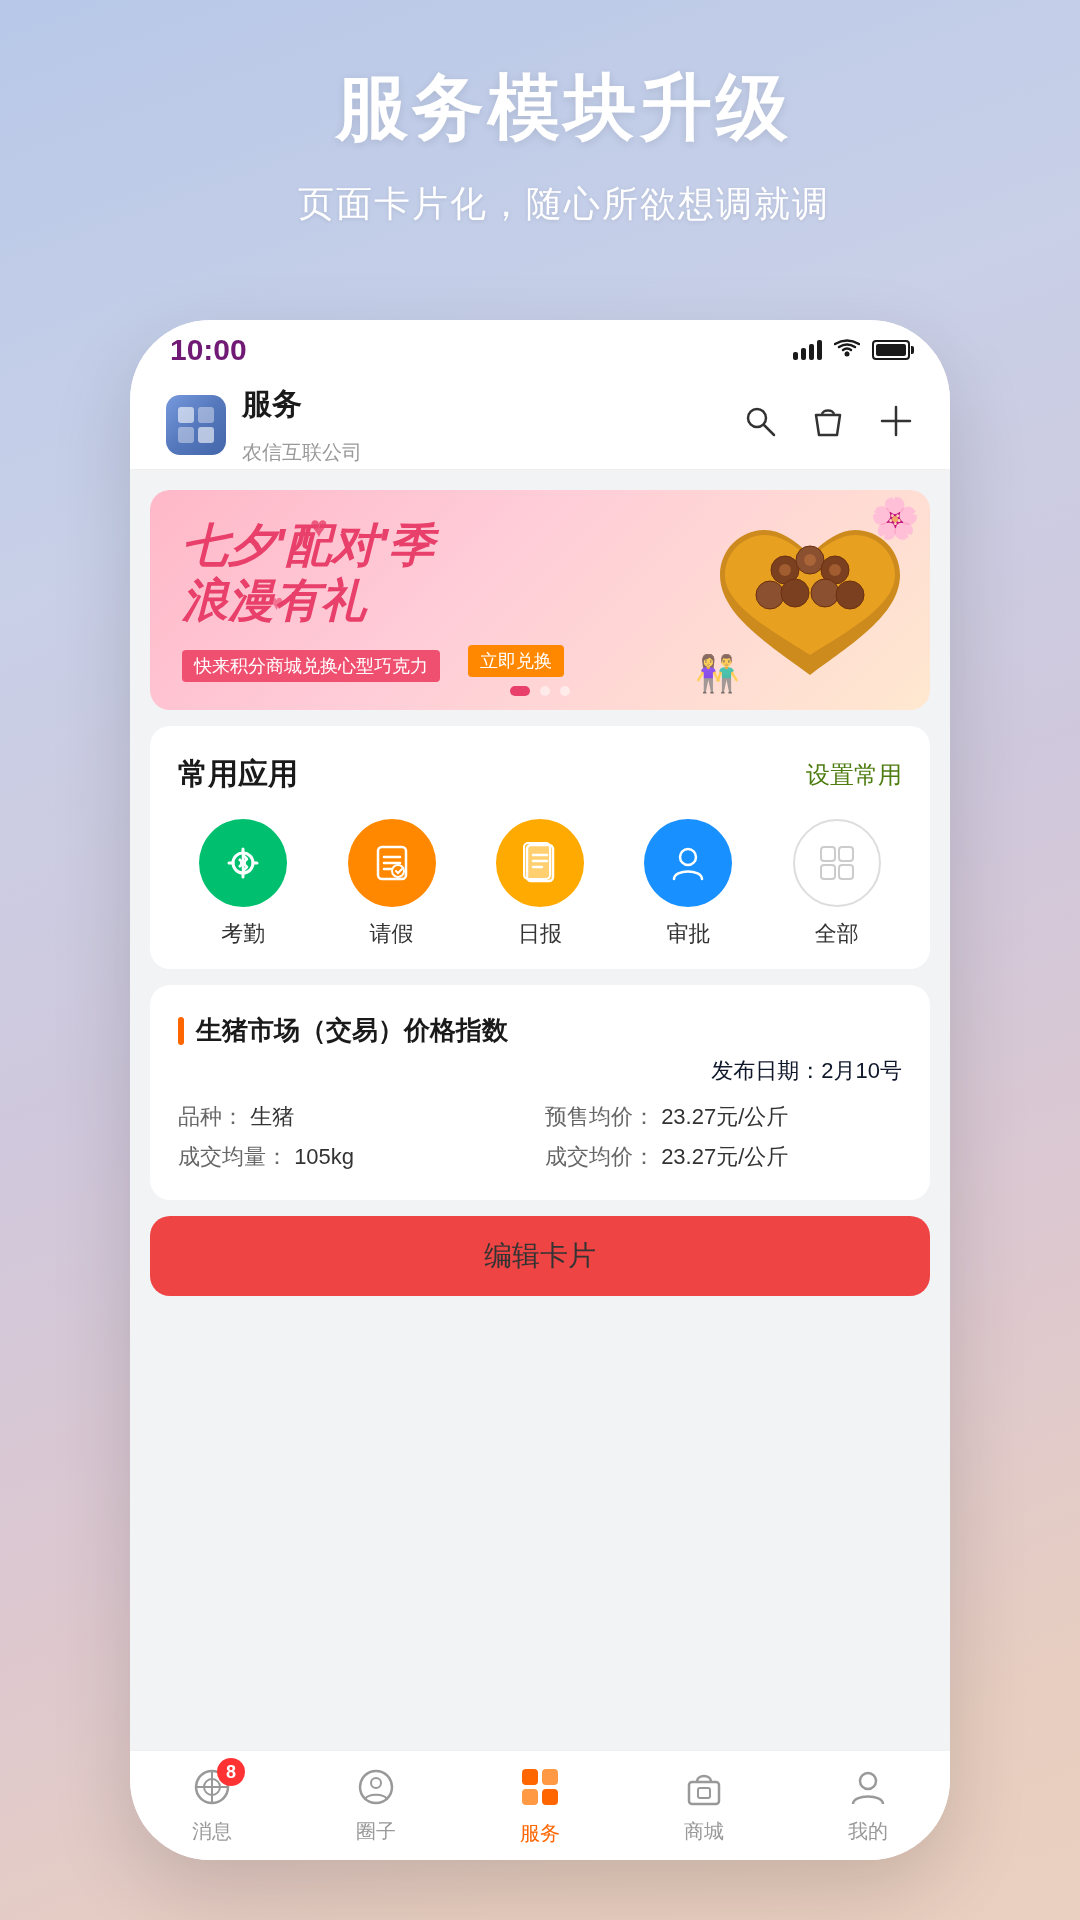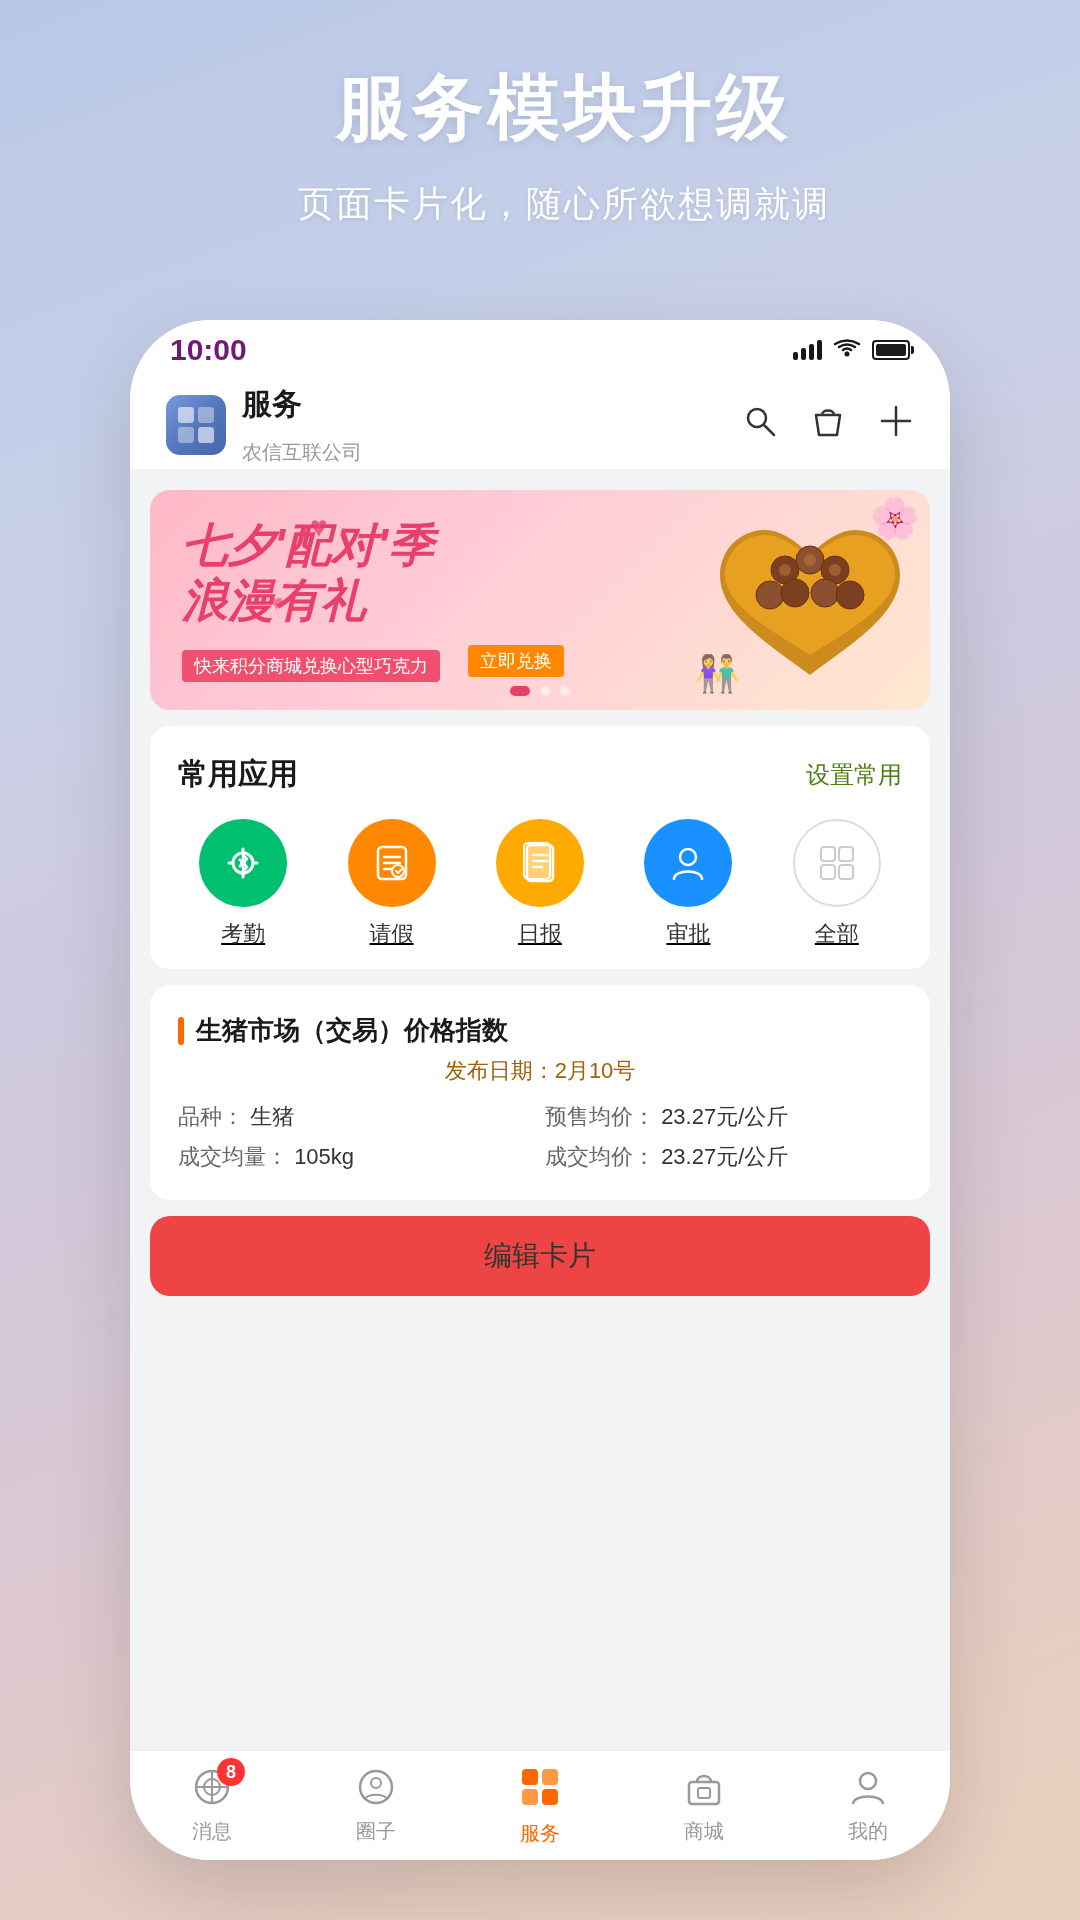--- a/index.html
+++ b/index.html
@@ -281,21 +281,20 @@
       color: #1a1a1a;
     }
     .section-action {
       font-size: 24px;
       color: #4d7c0f;
     }
     .apps-grid {
       display: flex;
       justify-content: space-between;
       align-items: flex-start;
-      text-decoration: underline;
     }
     .app-item {
       display: flex;
       flex-direction: column;
       align-items: center;
       gap: 12px;
       width: 18%;
     }
     .app-circle {
       width: 88px;
@@ -338,23 +337,23 @@
       height: 28px;
       background: #ff6600;
       border-radius: 3px;
     }
     .market-title-text {
       font-size: 26px;
       font-weight: 600;
       color: #1a1a1a;
     }
     .market-date {
-      text-align: center;
+      text-align: right;
       font-size: 22px;
-      color: #a16207;
+      color: #0f172a;
       margin-bottom: 16px;
     }
     .market-price-row {
       display: flex;
       align-items: baseline;
       gap: 20px;
       margin-bottom: 20px;
     }
     .market-price-main {
       font-size: 60px;

